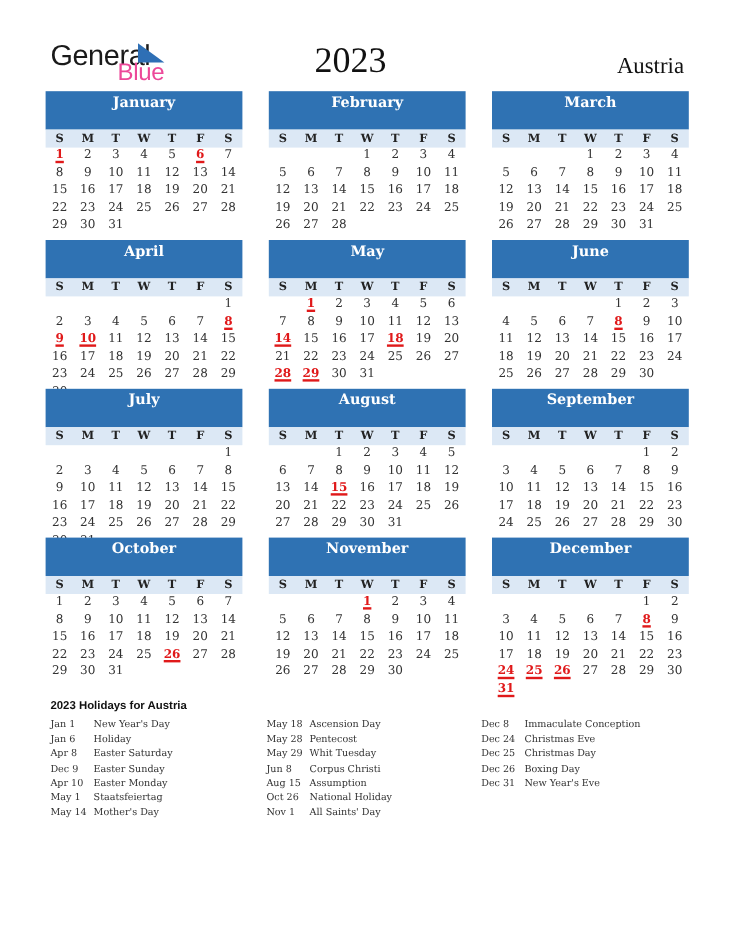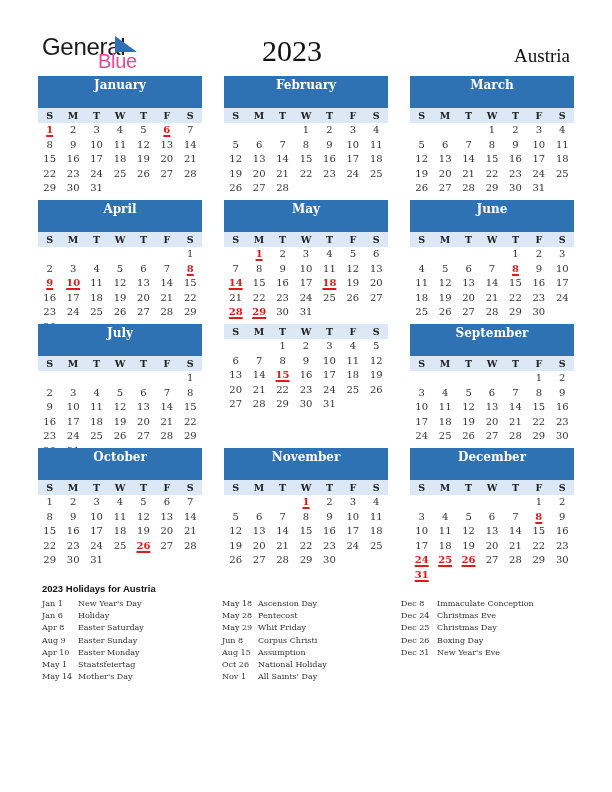--- a/index.html
+++ b/index.html
@@ -361,20 +361,21 @@
         <span>25</span>
         <span>26</span>
         <span>27</span>
         <span>28</span>
         <span>29</span>
         <span>30</span>
         <span>31</span>
       </div>
     </div>
     <div class="month" style="left: 224px; top: 324px;">
+      <div class="mhead">August</div>
       <div class="wdays">
         <span>S</span>
         <span>M</span>
         <span>T</span>
         <span>W</span>
         <span>T</span>
         <span>F</span>
         <span>S</span>
       </div>
       <div class="grid">
@@ -605,29 +606,29 @@
       </div>
     </div>
   </div>
 
 <div class="hol-title">2023 Holidays for Austria</div>
 <div id="hol-cols">
     <div class="hol-col" style="left: 42px;">
       <div class="hol-row"><span class="d">Jan 1</span><span>New Year's Day</span></div>
       <div class="hol-row"><span class="d">Jan 6</span><span>Holiday</span></div>
       <div class="hol-row"><span class="d">Apr 8</span><span>Easter Saturday</span></div>
-      <div class="hol-row"><span class="d">Aug 9</span><span>Easter Sunday</span></div>
+      <div class="hol-row"><span class="d">Dec 9</span><span>Easter Sunday</span></div>
       <div class="hol-row"><span class="d">Apr 10</span><span>Easter Monday</span></div>
       <div class="hol-row"><span class="d">May 1</span><span>Staatsfeiertag</span></div>
       <div class="hol-row"><span class="d">May 14</span><span>Mother's Day</span></div>
     </div>
     <div class="hol-col" style="left: 222px;">
       <div class="hol-row"><span class="d">May 18</span><span>Ascension Day</span></div>
       <div class="hol-row"><span class="d">May 28</span><span>Pentecost</span></div>
-      <div class="hol-row"><span class="d">May 29</span><span>Whit Friday</span></div>
+      <div class="hol-row"><span class="d">May 29</span><span>Whit Tuesday</span></div>
       <div class="hol-row"><span class="d">Jun 8</span><span>Corpus Christi</span></div>
       <div class="hol-row"><span class="d">Aug 15</span><span>Assumption</span></div>
       <div class="hol-row"><span class="d">Oct 26</span><span>National Holiday</span></div>
       <div class="hol-row"><span class="d">Nov 1</span><span>All Saints' Day</span></div>
     </div>
     <div class="hol-col" style="left: 401px;">
       <div class="hol-row"><span class="d">Dec 8</span><span>Immaculate Conception</span></div>
       <div class="hol-row"><span class="d">Dec 24</span><span>Christmas Eve</span></div>
       <div class="hol-row"><span class="d">Dec 25</span><span>Christmas Day</span></div>
       <div class="hol-row"><span class="d">Dec 26</span><span>Boxing Day</span></div>

